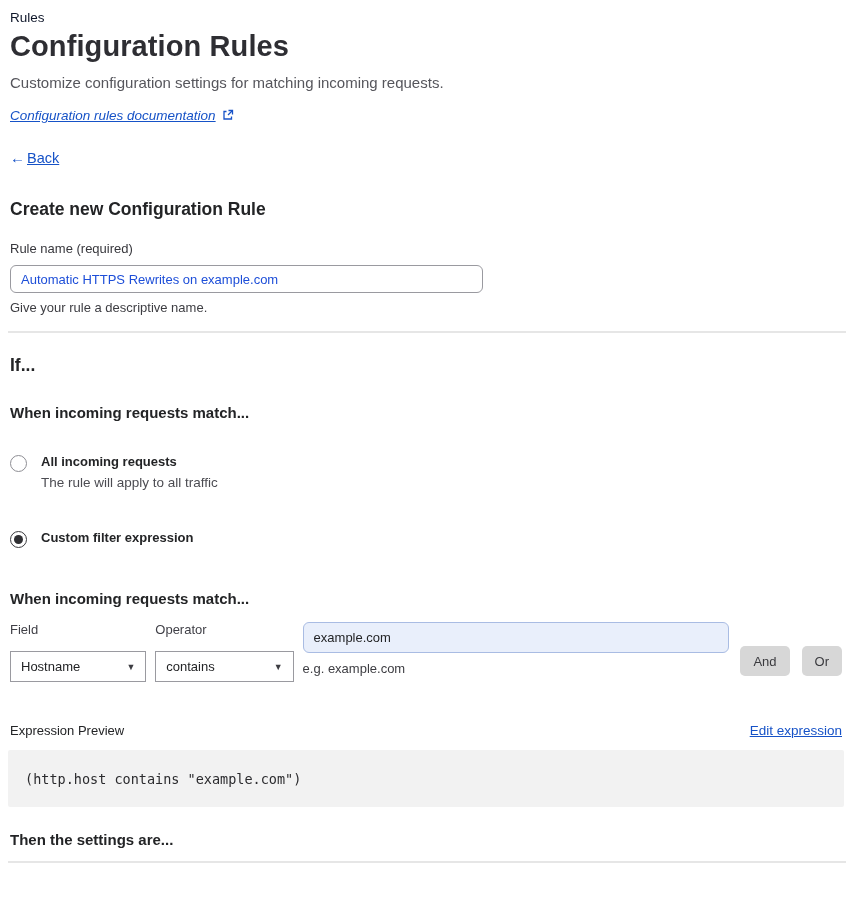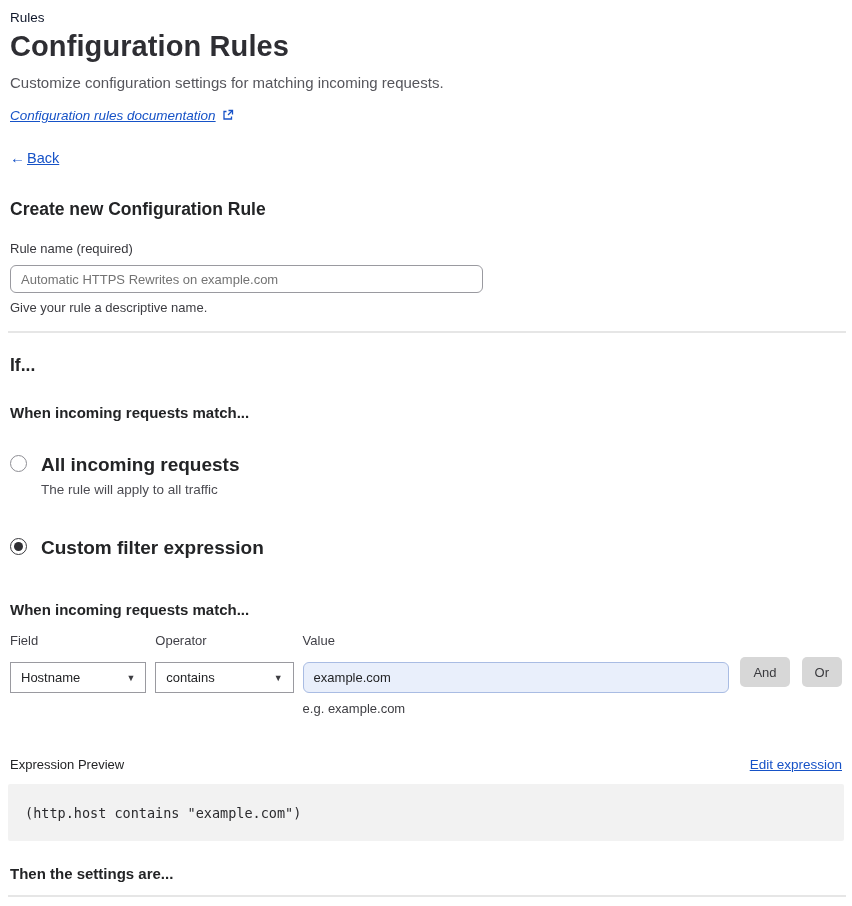--- a/index.html
+++ b/index.html
@@ -24,21 +24,21 @@
   .back-arrow { color: #1652c7; text-decoration: none; margin-right: 2px; font-size: 15px; }
 
   
   h2.section-heading { font-size: 17.5px; font-weight: 700; color: #232426; margin-top: 33px; }
   .field-label { font-size: 13px; color: #37373c; margin-top: 21px; }
   .rule-name-input {
     margin-top: 9px;
     width: 473px; height: 28px;
     border: 1px solid #9a9aa0; border-radius: 6px;
     font-family: "Liberation Sans", sans-serif;
-    font-size: 13px; color: #737373;
+    font-size: 13px; color: #1d4ed8;
     padding: 0 10px;
     outline: none; background: #fff;
   }
   .field-help { font-size: 13px; color: #3d3d42; margin-top: 7px; }
 
   .divider { border: none; border-top: 2px solid #e6e6e6; margin-top: 16px; margin-left: -2px; margin-right: -4px; }
 
   
   h2.if-heading { font-size: 17.5px; font-weight: 700; margin-top: 22px; }
   h3.match-heading { font-size: 15px; font-weight: 700; margin-top: 28px; color: #232426; }
@@ -49,21 +49,21 @@
     width: 17px; height: 17px; border-radius: 50%;
     border: 1.5px solid #8e8e94; background: #fff;
     flex: 0 0 auto; margin-top: 1px; cursor: pointer;
     display: flex; align-items: center; justify-content: center;
   }
   .radio-circle.checked { border-color: #3a3a3e; }
   .radio-circle.checked::after {
     content: ""; width: 9px; height: 9px; border-radius: 50%; background: #2f2f33;
   }
   .radio-texts { margin-left: 14px; }
-  .radio-label { font-size: 19px; font-weight: 700; color: #232426; }
+  .radio-label { font-size: 13px; font-weight: 700; color: #232426; }
   .radio-desc { font-size: 13.5px; color: #4c4c52; margin-top: 6px; }
 
   
   .filter-row { display: flex; margin-top: 15px; align-items: flex-start; }
   .filter-col { display: flex; flex-direction: column; }
   .col-field { width: 137px; margin-right: 9px; }
   .col-operator { width: 139px; margin-right: 9px; }
   .col-value { width: 429px; margin-right: 11px; }
   .filter-col-label { font-size: 13px; color: #3f3f46; margin-bottom: 14px; }
   .select-box {
@@ -176,21 +176,20 @@
 
   <div class="filter-col col-operator">
     <div class="filter-col-label">Operator</div>
     <div class="select-box">
       <span>contains</span>
       <span class="select-caret">▼</span>
     </div>
   </div>
 
   <div class="filter-col col-value">
-    <div class="filter-col-label">Value</div>
     <input class="value-input" type="text" value="example.com" style="">
     <div class="value-hint">e.g. example.com</div>
   </div>
 
   <button class="conj-btn">And</button>
   <button class="conj-btn">Or</button>
 </div>
 
 
 <div class="expr-header">

